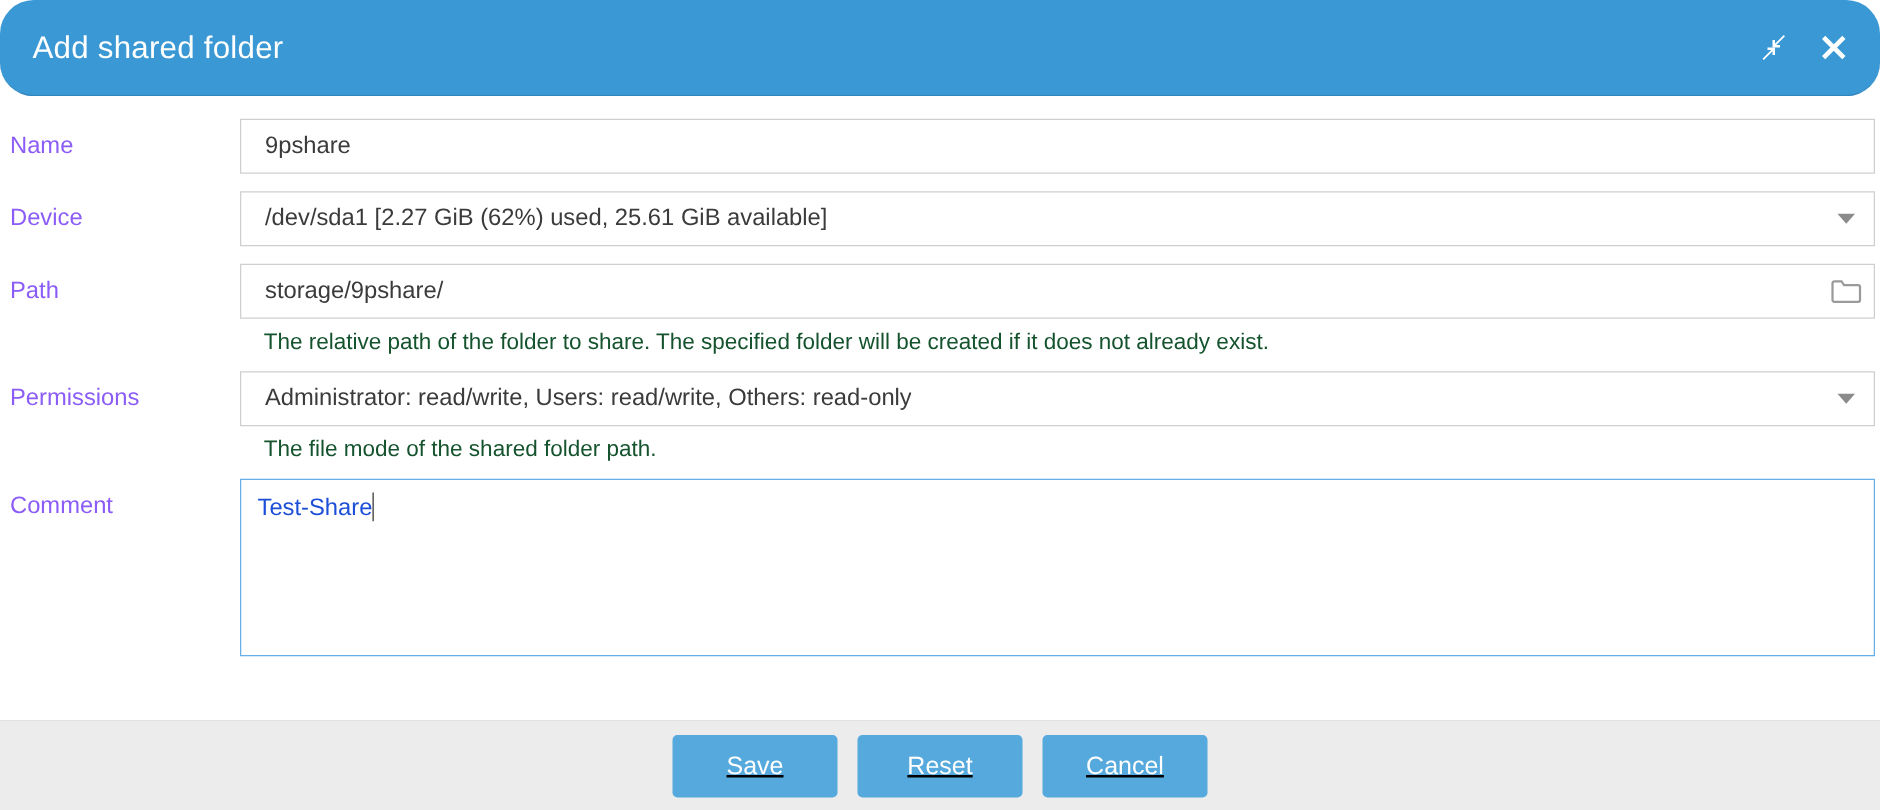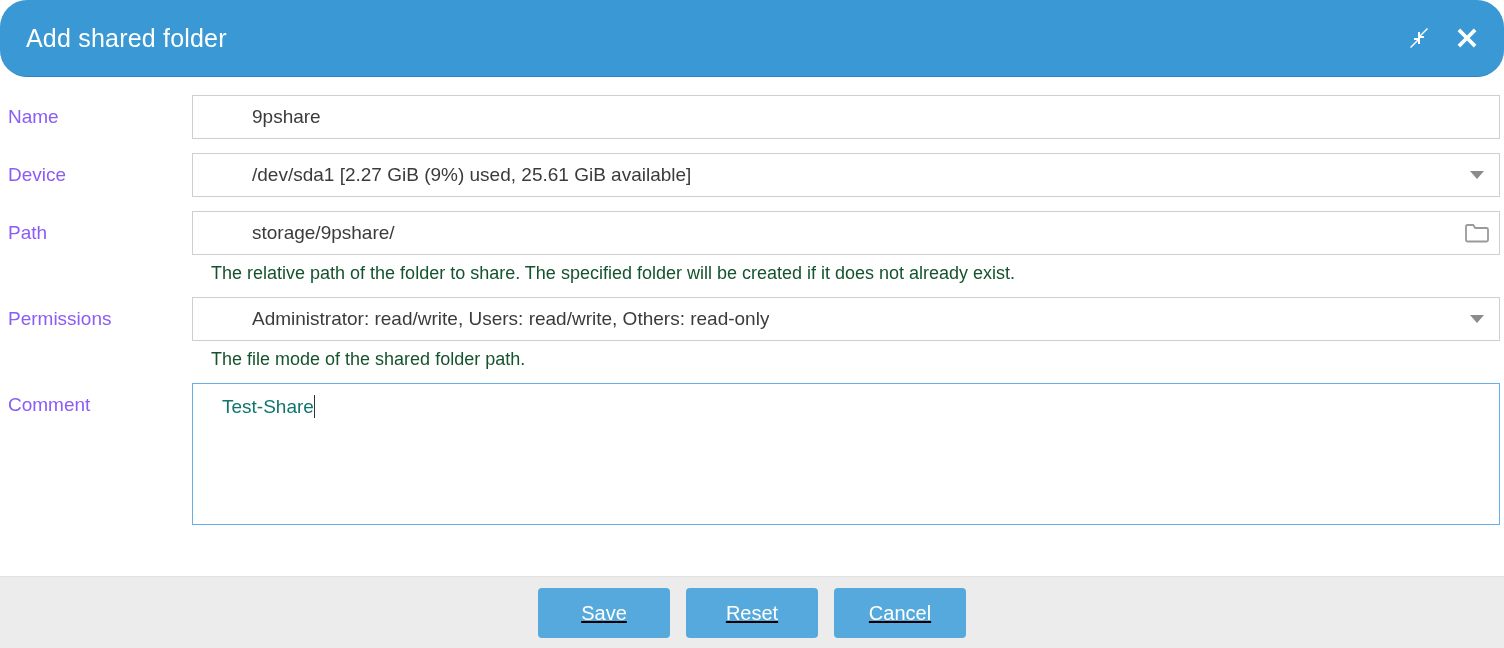--- a/index.html
+++ b/index.html
@@ -101,21 +101,20 @@
     align-items: center;
     padding: 0 44px 0 19px;
     box-sizing: border-box;
     font-size: 19px;
     color: #3b3b3b;
   }
   .field .field-text {
     white-space: nowrap;
     overflow: hidden;
     text-overflow: ellipsis;
-    margin-left: 40px;
   }
   .field.plain { padding-right: 19px; }
 
   .field-addon {
     position: absolute;
     right: 0;
     top: 0;
     height: 100%;
     width: 44px;
     display: flex;
@@ -139,23 +138,23 @@
     line-height: 20px;
   }
 
   
   .textarea-box {
     width: 100%;
     height: 142px;
     box-sizing: border-box;
     border: 1px solid #66afe9;
     background: #ffffff;
-    padding: 10px 29px;
+    padding: 10px 13px;
     font-size: 19px;
-    color: #0f766e;
+    color: #1d4ed8;
     line-height: 26px;
     position: relative;
   }
   .ta-text {
     display: inline-block;
     white-space: pre;
   }
   .caret-bar {
     display: inline-block;
     width: 1px;
@@ -225,21 +224,21 @@
         <div class="field plain">
           <span class="field-text">9pshare</span>
         </div>
       </div>
     </div>
 
     <div class="form-row">
       <div class="form-label">Device</div>
       <div class="form-control-wrap">
         <div class="field">
-          <span class="field-text">/dev/sda1 [2.27 GiB (9%) used, 25.61 GiB available]</span>
+          <span class="field-text">/dev/sda1 [2.27 GiB (62%) used, 25.61 GiB available]</span>
           <span class="field-addon">
             <span class="caret"></span>
           </span>
         </div>
       </div>
     </div>
 
     <div class="form-row">
       <div class="form-label">Path</div>
       <div class="form-control-wrap">

